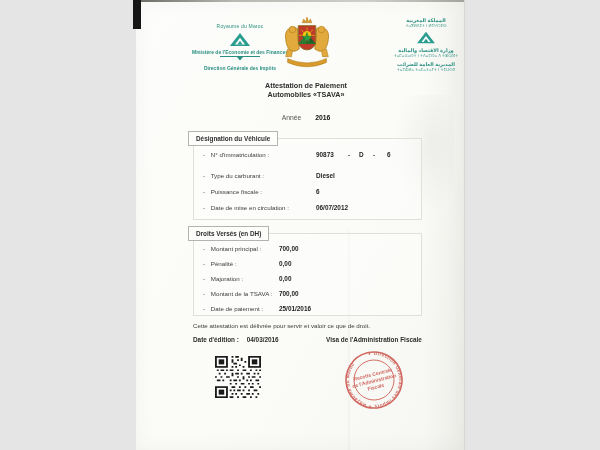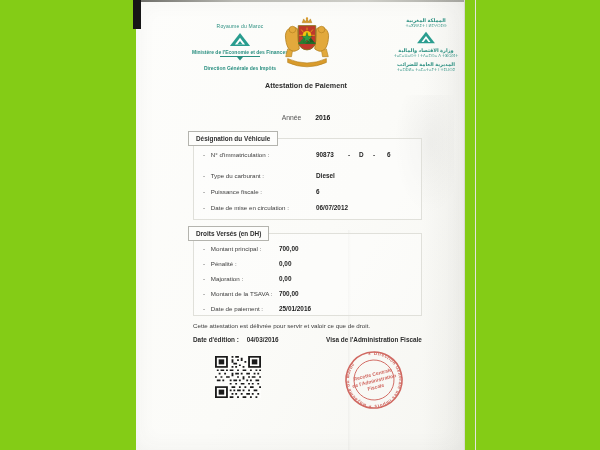--- a/index.html
+++ b/index.html
@@ -1,17 +1,17 @@
 <!DOCTYPE html>
 <html><head>
 <meta charset="utf-8">
 <style>
   html,body{margin:0;padding:0;width:600px;height:450px;background:#ffffff;overflow:hidden;
     font-family:"Liberation Sans","DejaVu Sans",sans-serif;}
-  .canvas{position:relative;width:600px;height:450px;background:#84cc16;}
+  .canvas{position:relative;width:600px;height:450px;background:#e5e5e5;}
   .abs{position:absolute;}
 
   
   .paper{position:absolute;left:136px;top:0;width:328px;height:450px;
     background:linear-gradient(120deg,#fdfdfb 0%,#fbfbf8 55%,#f6f6f2 100%);
     border-right:1px solid #d8d8d3;
     box-shadow:inset 0 0 22px rgba(60,60,55,0.05);}
   .paper-top-edge{position:absolute;left:0;top:0;width:100%;height:2px;
     background:linear-gradient(to right,#6b6b66,#b9b9b3 30%,#cfcfc9 70%,#a8a8a2);}
   .corner-mark{position:absolute;left:-3px;top:0;width:8px;height:29px;background:#161616;}
@@ -134,20 +134,21 @@
         <div class="tf">ⵜⴰⵎⴰⵡⴰⵙⵜ ⵏ ⵜⴷⴰⵎⵙⴰ ⴷ ⵜⵥⵕⴼⵜ</div>
       </div>
       <div class="grp">
         <div class="ar">المديرية العامة للضرائب</div>
         <div class="tf">ⵜⴰⵎⵀⵍⴰ ⵜⴰⵎⴰⵜⴰⵢⵜ ⵏ ⵜⵉⵡⵙⵉ</div>
       </div>
     </div>
 
     <div class="abs title">
       <div>Attestation de Paiement</div>
+      <div>Automobiles «TSAVA»</div>
     </div>
     <div class="abs annee">
       <span class="yl">Année</span>
       <span class="yv">2016</span>
     </div>
 
     <div class="section sec1">
       <div class="sec-label">Désignation du Véhicule</div>
       <div class="row" style="top:12px;">
         <span class="bullet">-</span>

